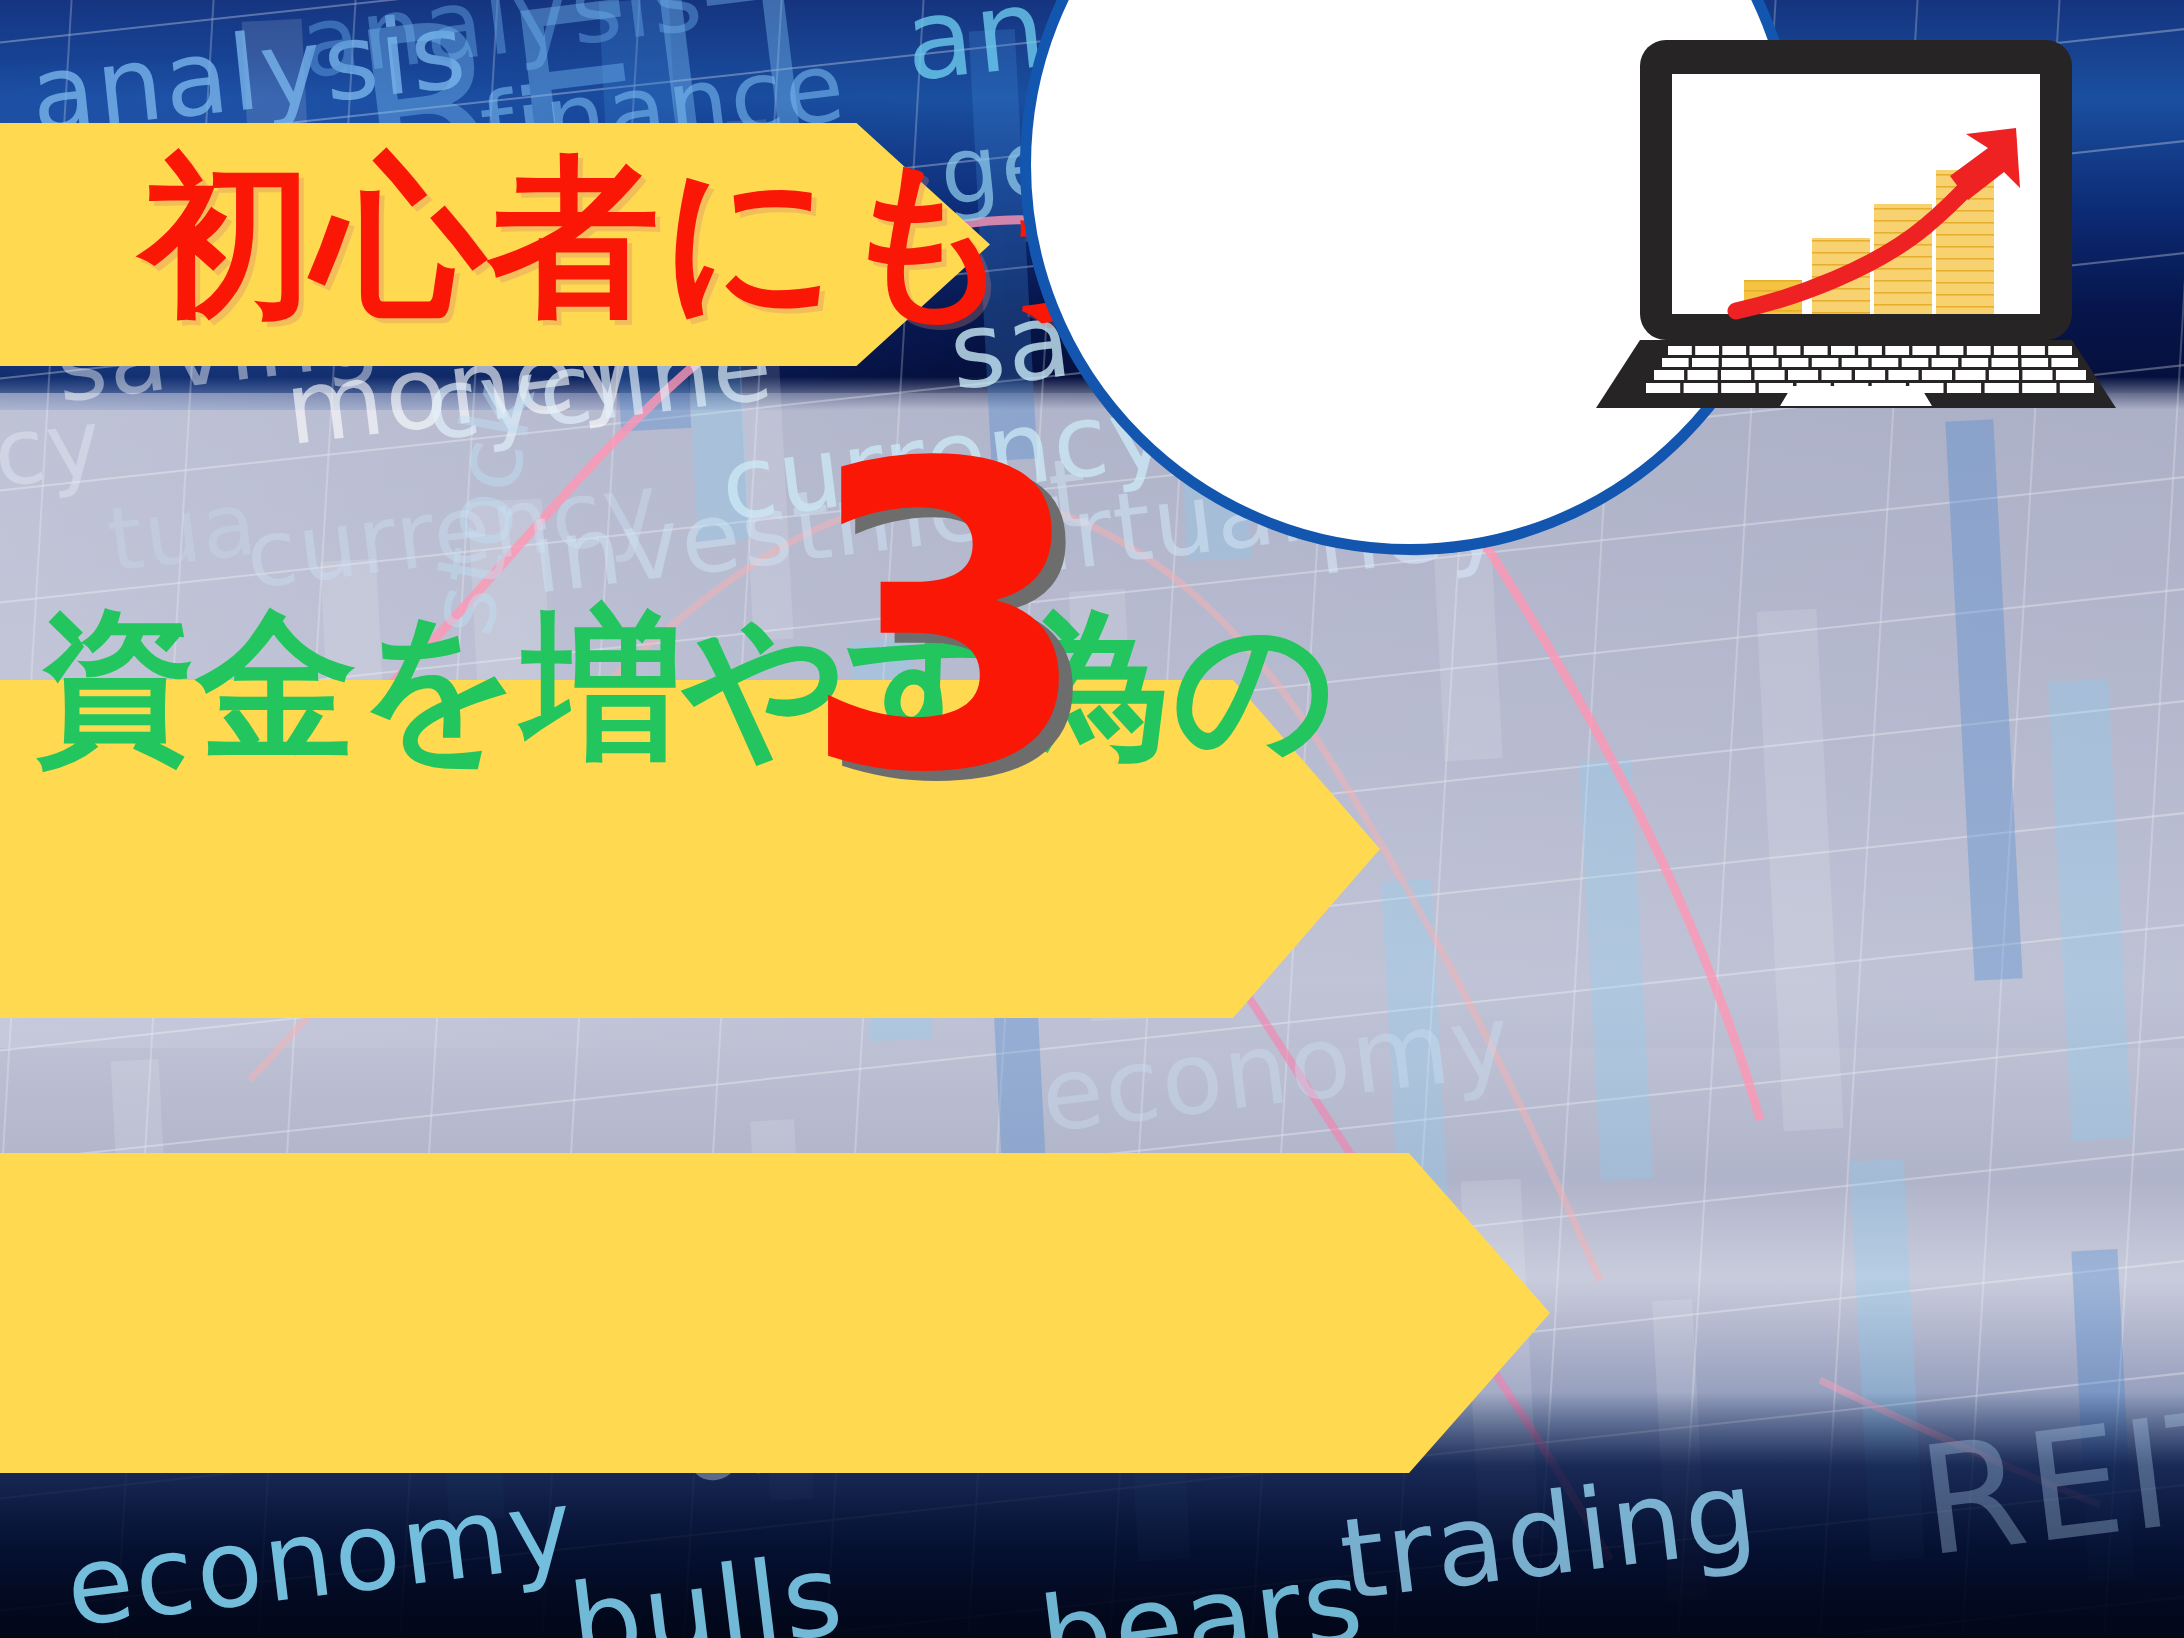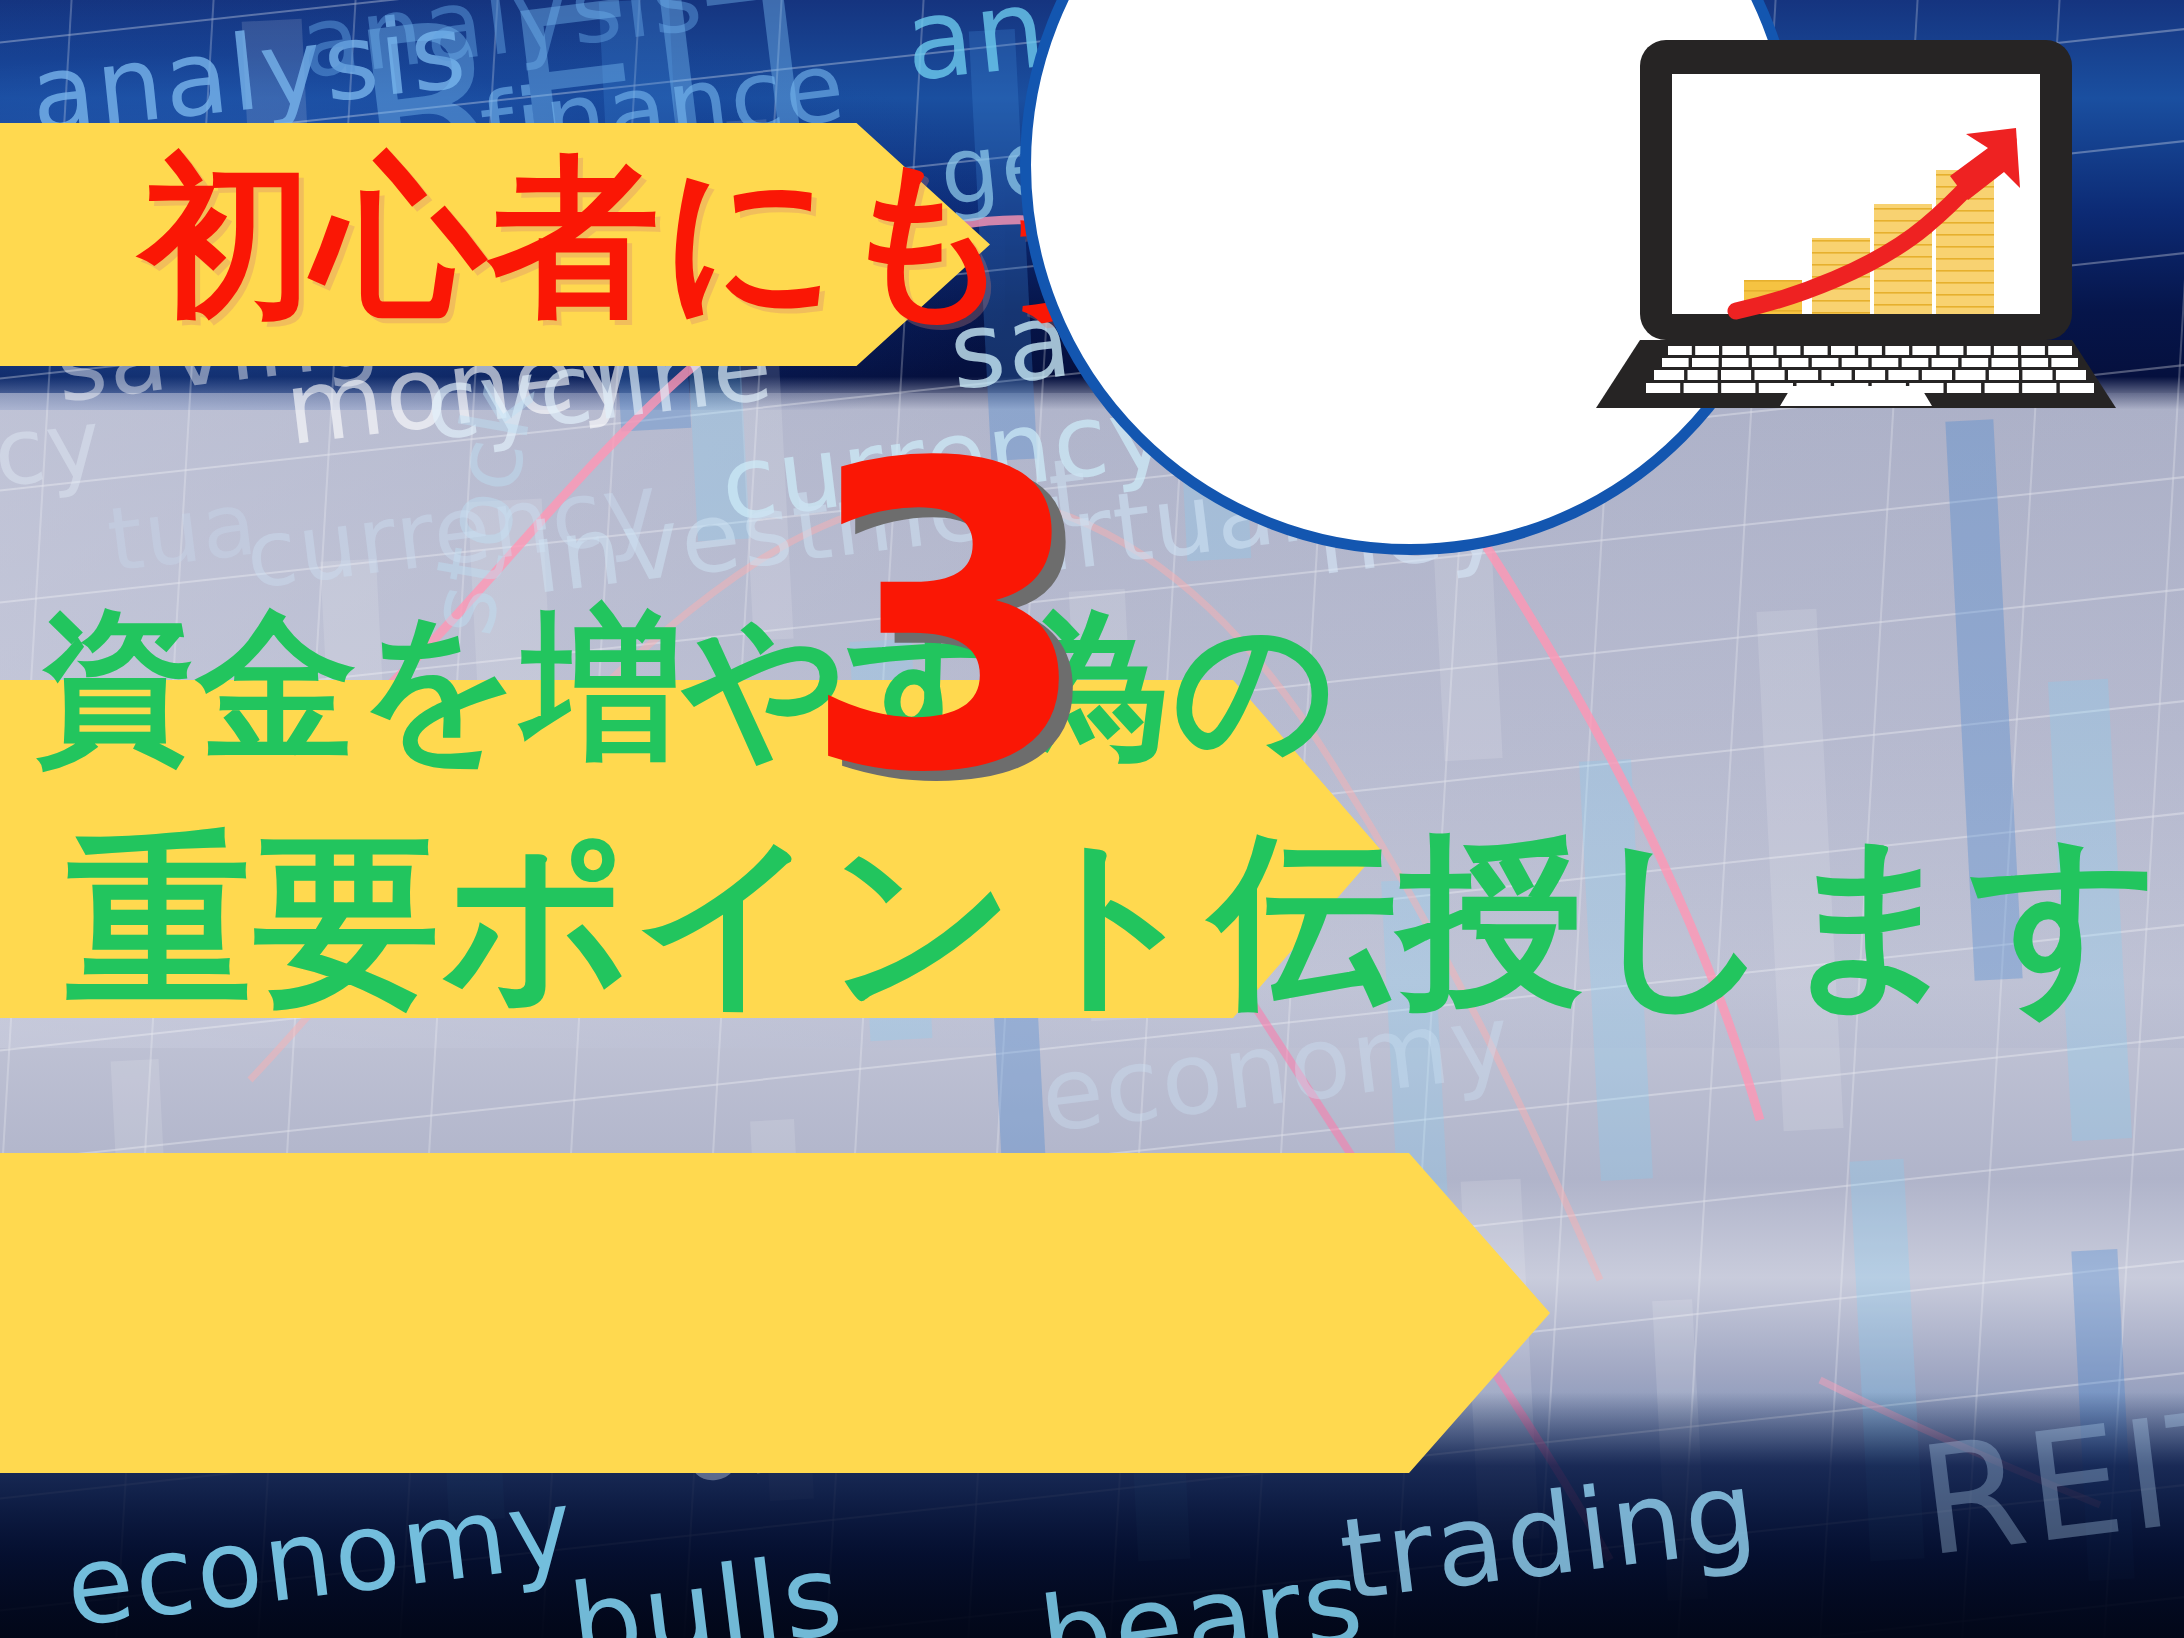--- a/index.html
+++ b/index.html
@@ -259,21 +259,20 @@
 
   <div class="arrow b1"></div>
   <div class="btxt t-red txt1 nosel">初心者にも安心</div>
 
 
   <div class="arrow b2"></div>
   <div class="btxt t-blk txt2 nosel">資金を増やす為の</div>
   <div class="big3 nosel">3</div>
 
   <div class="arrow b3"></div>
-  <div class="btxt t-blk txt3 nosel">重要ポイント伝授します</div>
 
   <div class="circle"></div>
 
   <svg class="laptop" viewBox="0 0 520 380">
 
     <rect x="44" y="12" width="432" height="300" rx="26" fill="#262424"></rect>
     <rect x="76" y="46" width="368" height="240" fill="#ffffff"></rect>
 
     <g>
       <rect x="148" y="252" width="58" height="34" fill="#f5c342"></rect>

